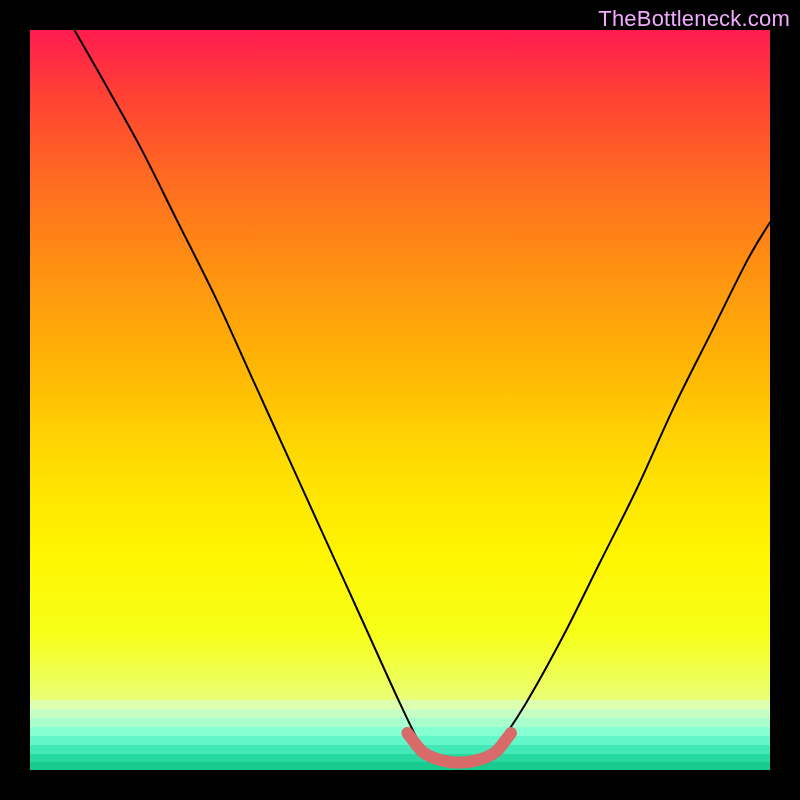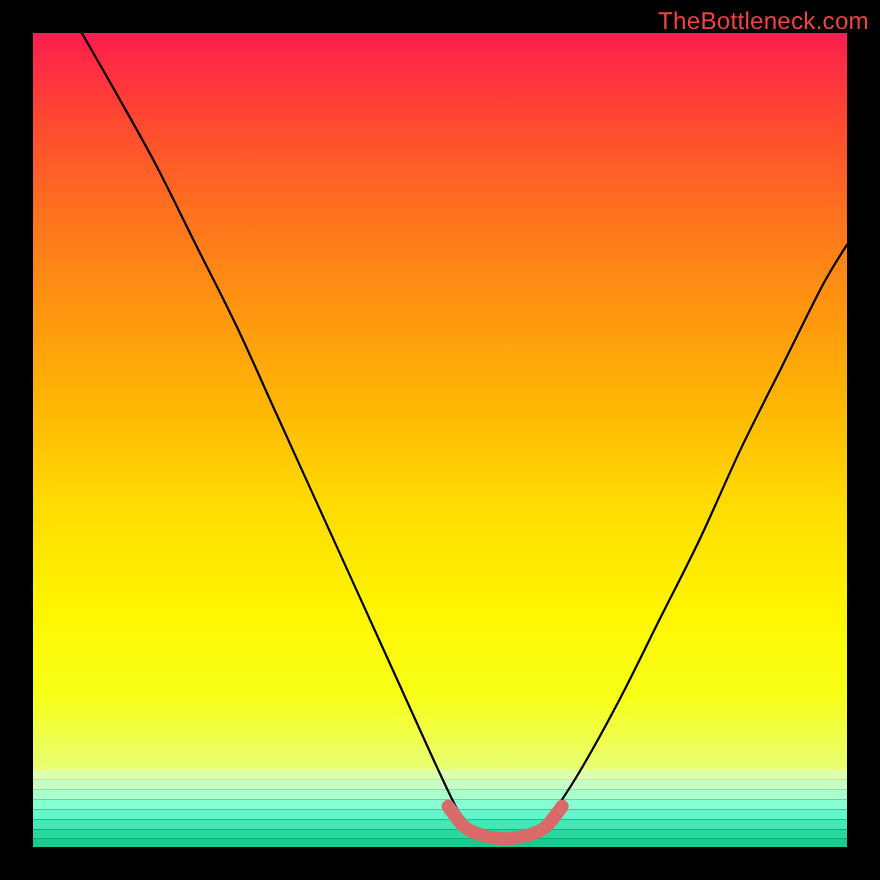--- a/index.html
+++ b/index.html
@@ -14,21 +14,21 @@
   .frame {
     position: relative;
     width: 800px;
     height: 800px;
     background: #000;
   }
   .watermark {
     position: absolute;
     top: 6px;
     right: 10px;
-    color: #ef4444;
+    color: #f0abfc;
     font-size: 22px;
     font-weight: 400;
     letter-spacing: 0.2px;
     z-index: 10;
   }
   .plot {
     position: absolute;
     left: 30px;
     top: 30px;
     width: 740px;

